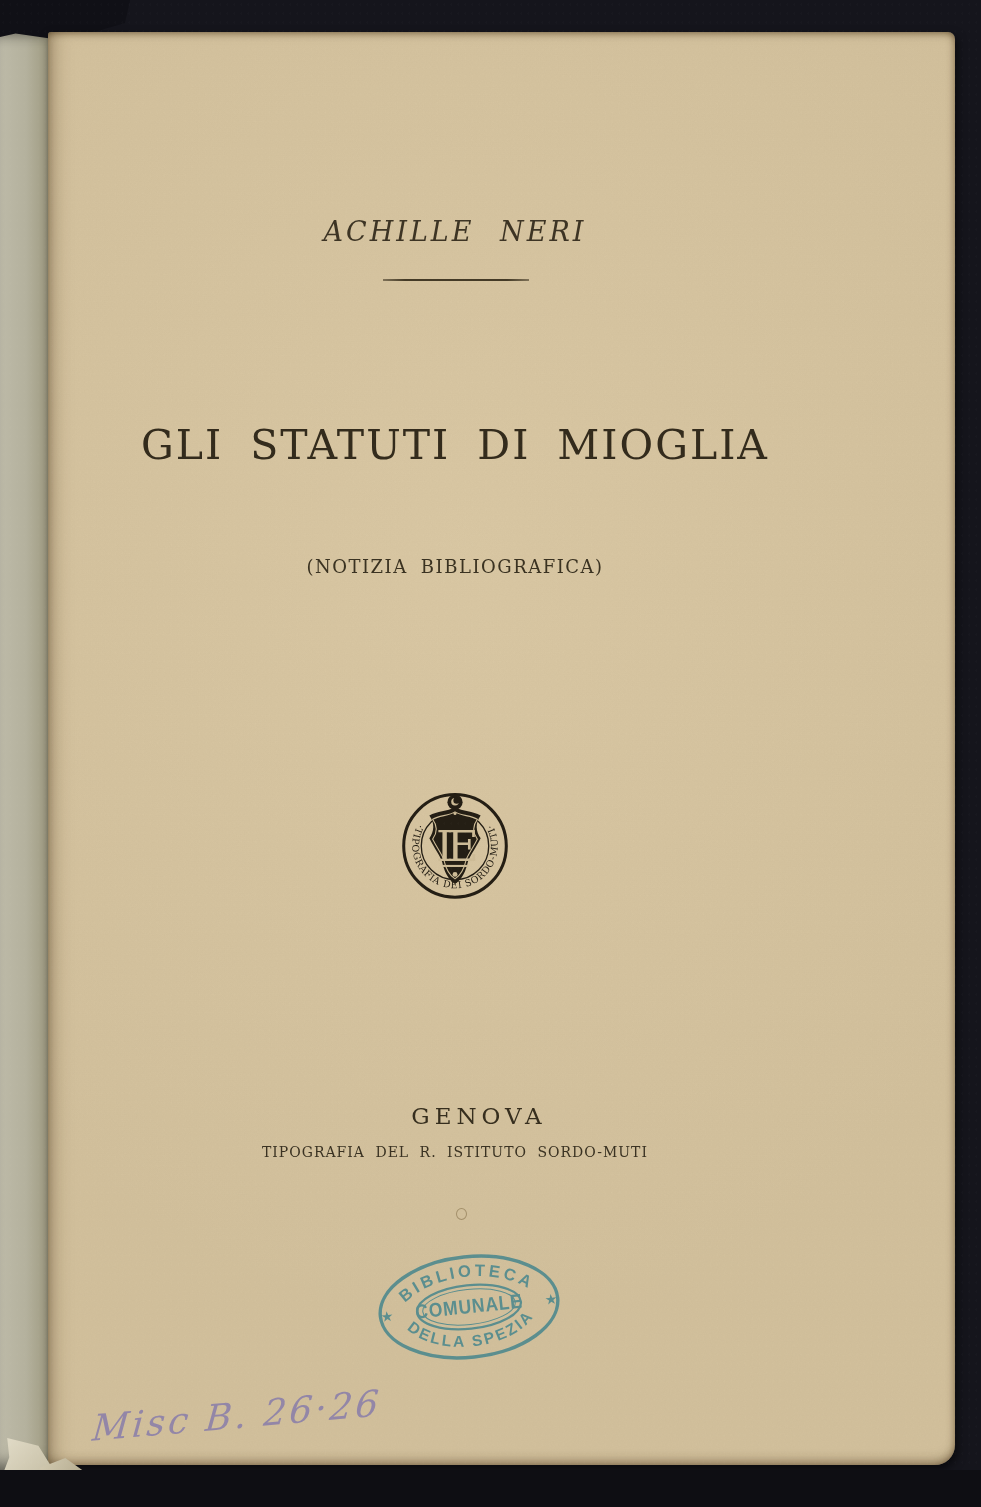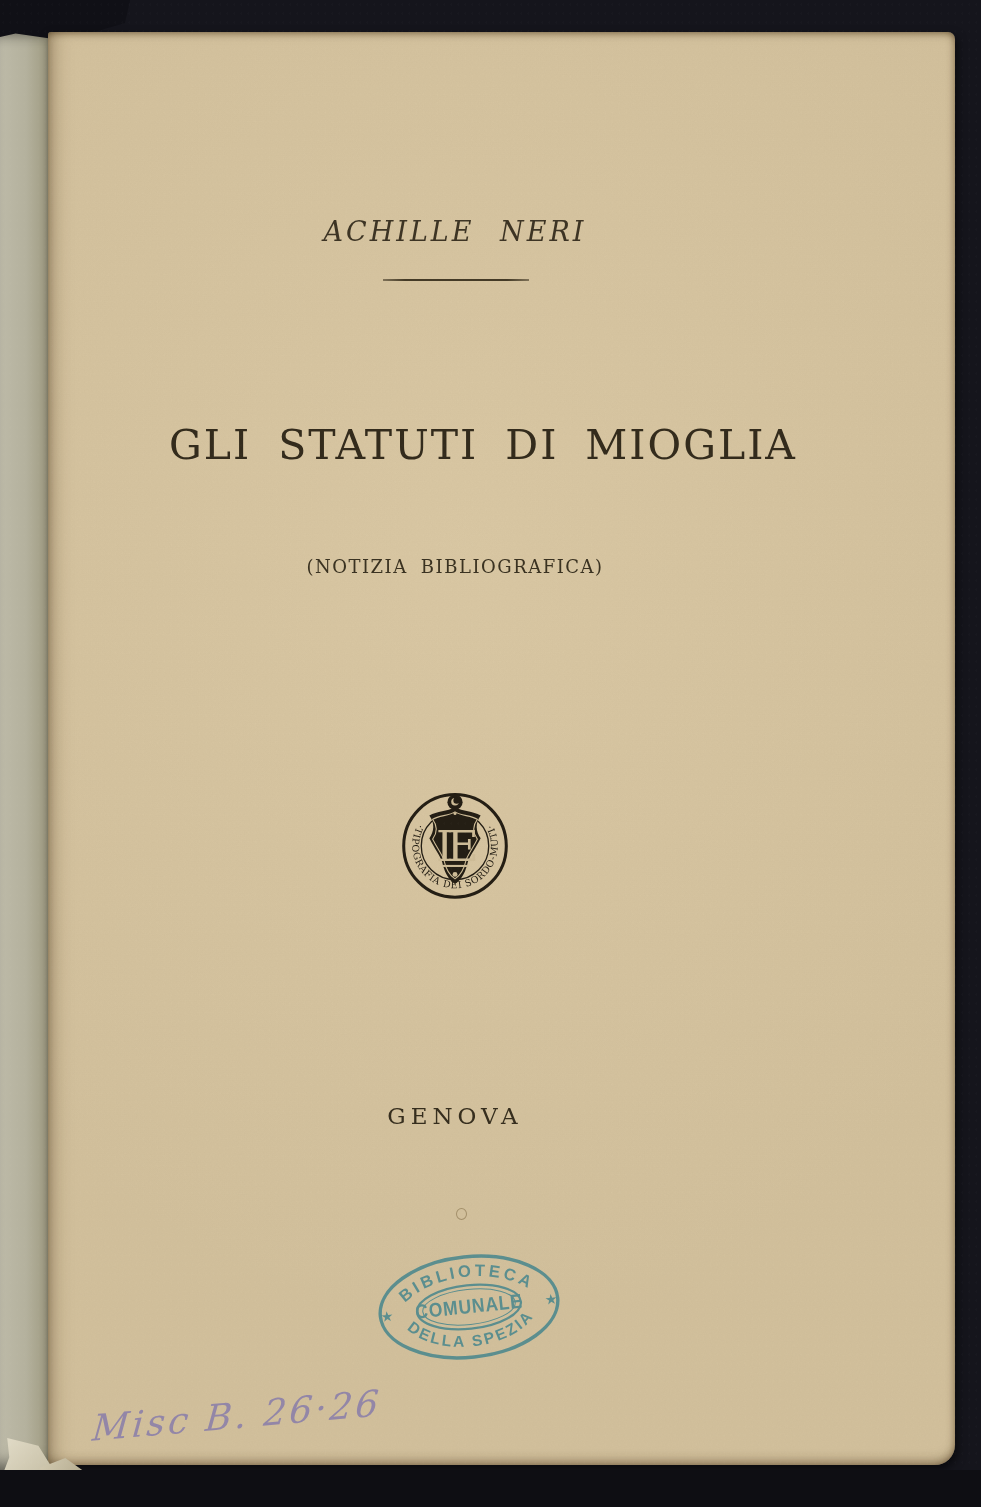--- a/index.html
+++ b/index.html
@@ -51,23 +51,23 @@
       2px 4px 10px rgba(0,0,0,.6);
   }
   
   .grain{position:absolute;inset:0;width:100%;height:100%;pointer-events:none;border-radius:inherit;}
   .ring-mark{position:absolute;left:408px;top:1176px;width:9px;height:10px;border:1.5px solid rgba(125,104,66,.55);border-radius:50%;}
   
   .col{position:absolute;left:0;width:814px;text-align:center;color:#38301f;}
   .author{top:184px;font-style:italic;font-size:27px;letter-spacing:3px;word-spacing:14px;color:#3d3424;}
   .rule{position:absolute;left:335px;top:247px;width:146px;height:2px;
     background:linear-gradient(90deg,rgba(58,48,30,.55),#443a26 15%,#443a26 85%,rgba(58,48,30,.55));}
-  .title{top:389px;font-size:41px;font-weight:400;letter-spacing:2px;word-spacing:12px;color:#332b1c;margin:0;padding-left:28px;}
+  .title{top:389px;font-size:41px;font-weight:400;letter-spacing:2px;word-spacing:12px;color:#332b1c;margin:0;}
   .subtitle{top:524px;font-size:18px;letter-spacing:1.5px;word-spacing:6px;color:#3a3221;}
-  .city{top:1071px;font-size:23px;letter-spacing:5px;color:#362e1e;}
+  .city{top:1071px;font-size:23px;letter-spacing:5px;color:#362e1e;margin-left:24px;}
   .printer{top:1112px;font-size:14px;letter-spacing:1px;word-spacing:5px;color:#3a3222;}
   .year{top:1140px;font-size:18px;letter-spacing:1px;color:#3a3222;}
   .emblem{position:absolute;left:350px;top:755px;width:114px;height:114px;}
   .stamp{position:absolute;left:325px;top:1220px;width:192px;height:110px;
     transform:rotate(-6deg);opacity:.85;}
   .handwriting{
     position:absolute;left:44px;top:1360px;width:360px;
     font-style:italic;font-size:36px;letter-spacing:3px;
     transform:rotate(-5deg) skewX(-10deg);opacity:.8;white-space:nowrap;
   }
@@ -112,20 +112,21 @@
         <circle cx="60" cy="14.5" r="4" fill="#cdbb96"></circle>
         <circle cx="61.8" cy="13.2" r="3.5" fill="#241e14"></circle>
         <circle cx="60" cy="27" r="1.6" fill="#cdbb96"></circle>
         <text x="59" y="77" text-anchor="middle" font-family="DejaVu Serif, serif" font-size="46" letter-spacing="-7" fill="#cdbb96">IE</text>
         <rect x="47" y="81" width="27" height="2.2" fill="#cdbb96"></rect>
         <circle cx="60" cy="91" r="2.6" fill="#cdbb96"></circle>
       </g>
     </svg>
 
     <div class="col city">GENOVA</div>
+    <div class="col printer">TIPOGRAFIA DEL R. ISTITUTO SORDO-MUTI</div>
     <div class="ring-mark"></div>
 
     <svg class="stamp" viewBox="0 0 200 116" xmlns="http://www.w3.org/2000/svg">
       <g fill="#47868d" stroke="#47868d">
         <ellipse cx="100" cy="58" rx="94" ry="53" fill="none" stroke-width="3.6"></ellipse>
         <ellipse cx="100" cy="58" rx="55" ry="23" fill="none" stroke-width="2.4"></ellipse>
         <ellipse cx="100" cy="58" rx="49" ry="18.5" fill="none" stroke-width="1.1"></ellipse>
         <path id="stampTop" d="M 18 76 A 82 50 0 1 1 182 76" fill="none" stroke="none"></path>
         <path id="stampBottom" d="M 28 42 A 75 45 0 1 0 172 42" fill="none" stroke="none"></path>
         <text font-family="Liberation Sans, sans-serif" font-size="17.5" font-weight="bold" letter-spacing="3.5" stroke="none">

